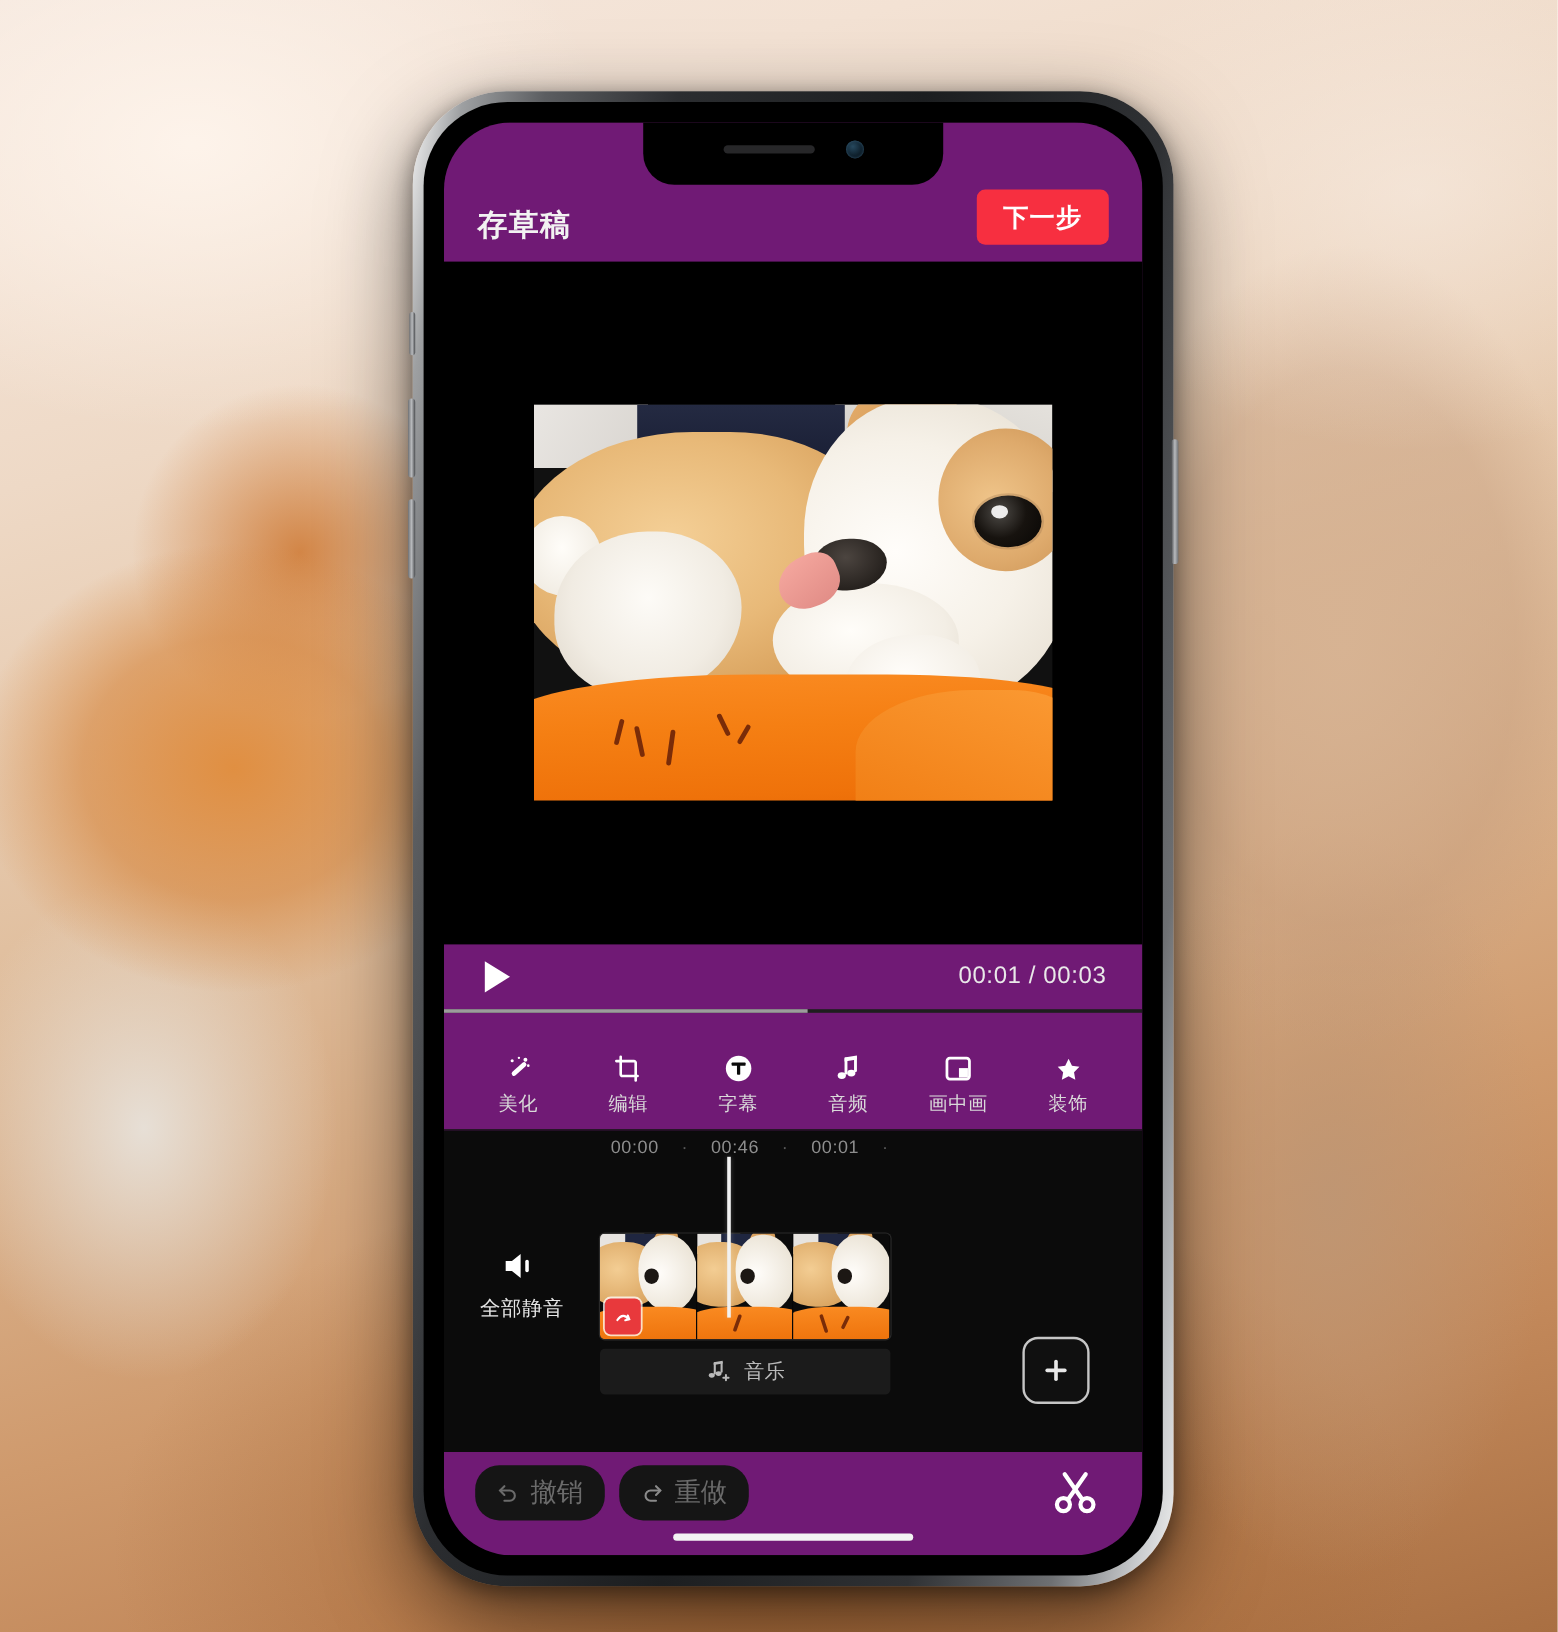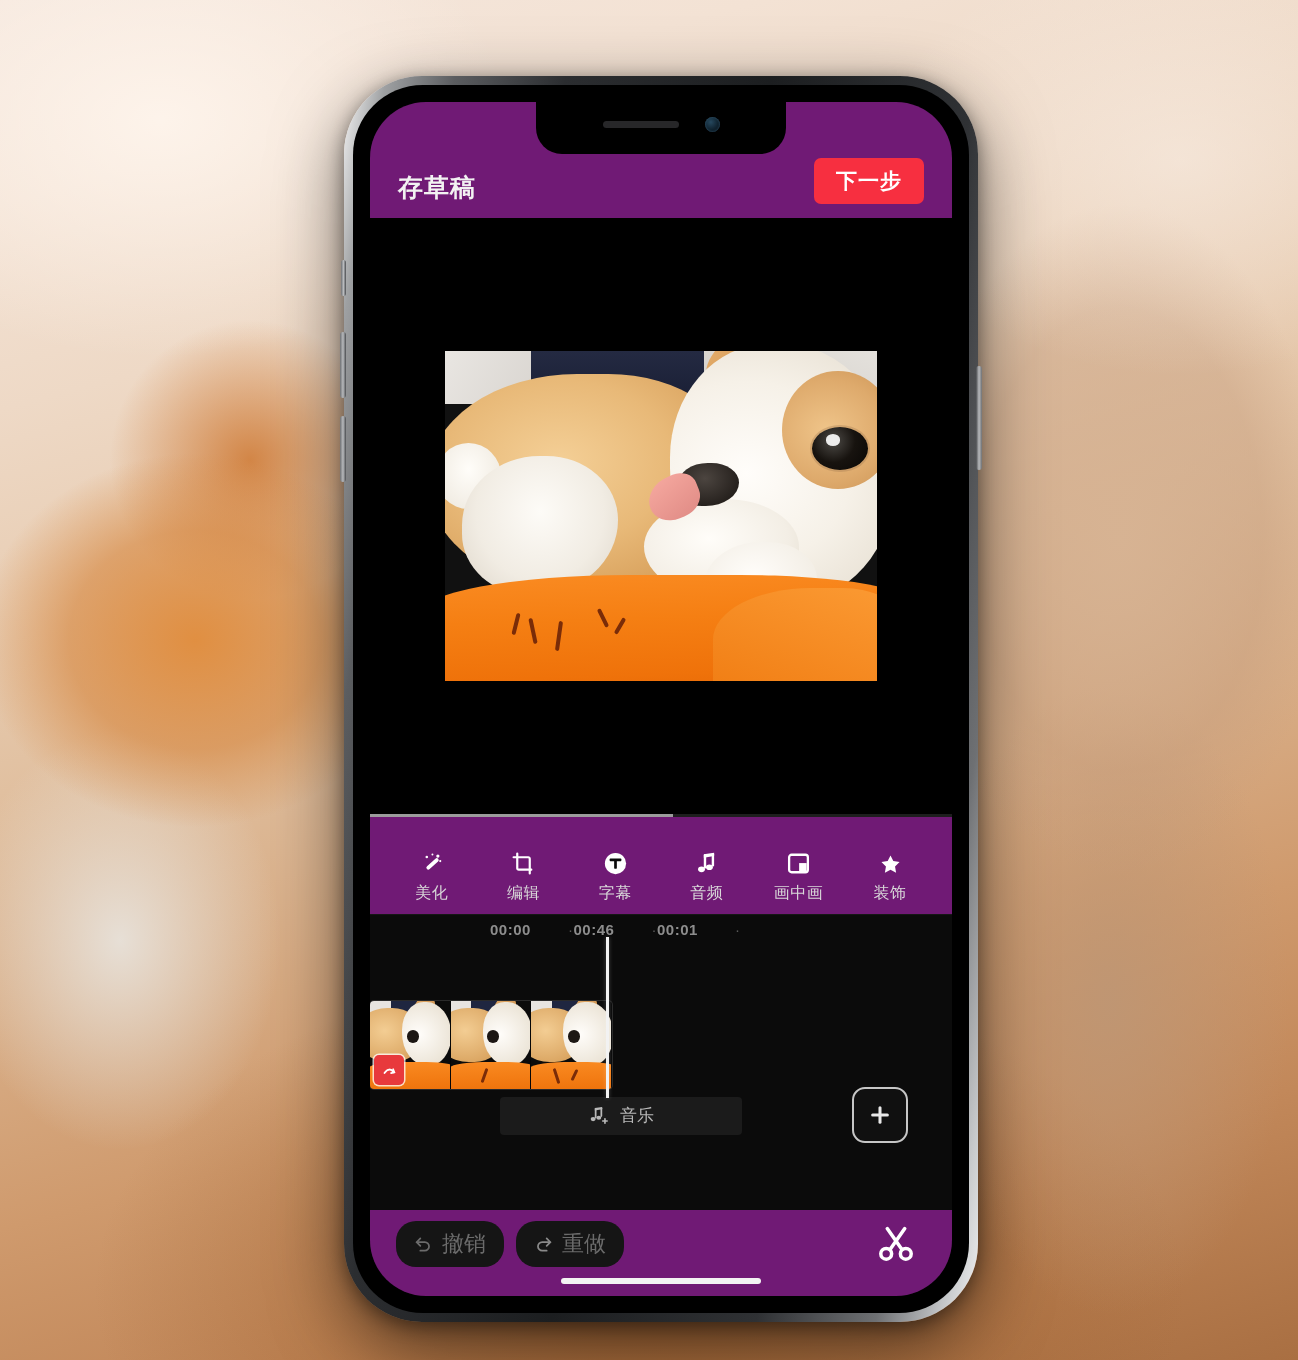--- a/index.html
+++ b/index.html
@@ -224,21 +224,21 @@
     overflow: hidden;
   }
   #ruler {
     height: 30px;
     display: flex; align-items: center;
     padding-left: 120px;
     gap: 0;
     color: #8d8d8d; font-size: 15px;
     letter-spacing: .5px;
   }
-  .ruler-tick { width: 78px; text-align: left; font-weight: bold; }
+  .ruler-tick { width: 78px; text-align: center; }
   .ruler-dot { color: #5a5a5a; font-size: 15px; }
 
   #track-row {
     position: absolute;
     left: 0; right: 0; top: 86px;
     display: flex; align-items: center;
   }
   #mute-all {
     width: 130px; flex: 0 0 auto;
     display: flex; flex-direction: column; align-items: center; gap: 10px;
@@ -381,20 +381,24 @@
               <div class="s-orange2"></div>
               <div class="s-mark s-m1"></div>
               <div class="s-mark s-m2"></div>
               <div class="s-mark s-m3"></div>
               <div class="s-mark s-m4"></div>
               <div class="s-mark s-m5"></div>
             </div>
           </div>
         </div>
 
+        <div id="transport">
+          <div id="play-icon"></div>
+          <div id="time-display">00:01 / 00:03</div>
+        </div>
 
         <div id="progress-track">
           <div id="progress-fill" style="width: 52%;"></div>
         </div>
 
         <div id="toolbar">
 
           <div class="tool">
             <div class="tool-ico">
               <svg width="26" height="26" viewBox="0 0 24 24" fill="#fff">
@@ -469,20 +473,29 @@
             <div class="ruler-tick">00:00</div>
             <div class="ruler-dot">·</div>
             <div class="ruler-tick">00:46</div>
             <div class="ruler-dot">·</div>
             <div class="ruler-tick">00:01</div>
             <div class="ruler-dot">·</div>
           </div>
 
           <div id="track-row">
 
+            <div id="mute-all">
+              <div>
+                <svg width="34" height="28" viewBox="0 0 30 24" fill="#fff">
+                  <path d="M3 8.4h4.6L14 3.1v17.8L7.6 15.6H3z"></path>
+                  <rect x="17.4" y="7.4" width="2.6" height="9.2" rx="1.3"></rect>
+                </svg>
+              </div>
+              <div id="mute-label">全部静音</div>
+            </div>
 
             <div id="clip">
               <div class="thumb">
                 <div class="t-wall"></div>
                   <div class="t-navy"></div>
                   <div class="t-body"></div>
                 <div class="t-ear"></div>
                   <div class="t-head"></div>
                   <div class="t-nose"></div>
                 <div class="t-or"></div>

